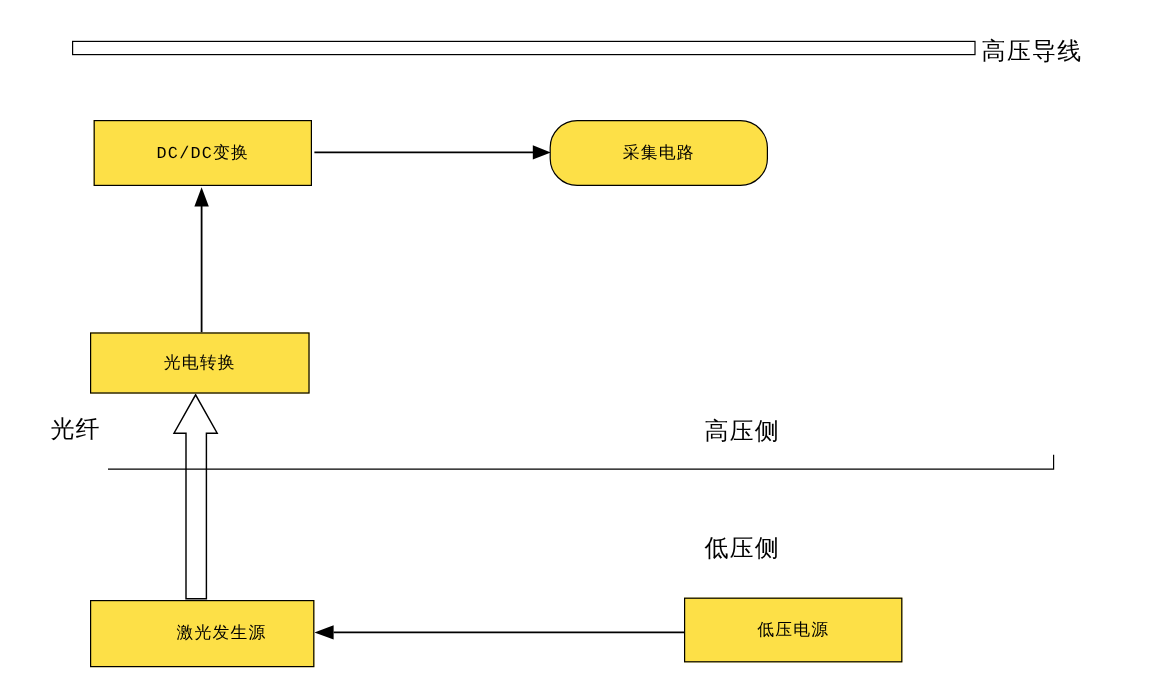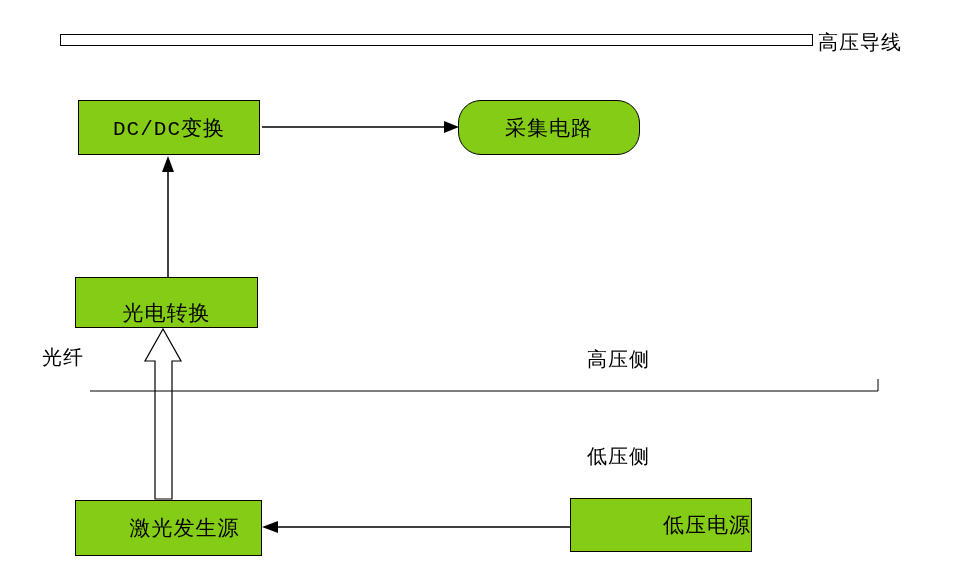--- a/index.html
+++ b/index.html
@@ -13,25 +13,25 @@
   }
   svg.overlay {
     position: absolute;
     left: 0; top: 0;
     width: 966px; height: 581px;
     pointer-events: none;
   }
   .box {
     position: absolute;
     border: 1px solid #000;
-    background: #84cc16;
+    background: #fde047;
     display: flex;
     align-items: center;
     justify-content: center;
-    font-size: 21px;
+    font-size: 14px;
     letter-spacing: 1px;
     box-sizing: border-box;
   }
   .label {
     position: absolute;
     font-size: 20px;
     white-space: nowrap;
     letter-spacing: 1px;
   }
   .topbar {
@@ -70,29 +70,29 @@
   <div class="label" style="left:818px; top:29px;">高压导线</div>
 
   <div class="box" style="left:78px; top:100px; width:182px; height:55px; font-family:'Liberation Mono','Liberation Serif',serif;">
     <span>DC/DC变换</span>
   </div>
 
   <div class="box" style="left:458px; top:100px; width:182px; height:55px;border-radius:23px;">
     <span>采集电路</span>
   </div>
 
-  <div class="box" style="left:75px; top:277px; width:183px; height:51px;align-items:flex-end;">
+  <div class="box" style="left:75px; top:277px; width:183px; height:51px;">
     <span>光电转换</span>
   </div>
 
   <div class="box" style="left:75px; top:500px; width:187px; height:56px;padding-left:32px;">
     <span>激光发生源</span>
   </div>
 
-  <div class="box" style="left:570px; top:498px; width:182px; height:54px;justify-content:flex-end;">
+  <div class="box" style="left:570px; top:498px; width:182px; height:54px;">
     <span>低压电源</span>
   </div>
 
   <div class="label" style="left:42px; top:344px;text-align:center;">光纤</div>
 
   <div class="label" style="left:587px; top:314px;margin-top:32px;">高压侧</div>
 
   <div class="label" style="left:587px; top:425px;margin-top:18px;">低压侧</div>
 
 </div>

